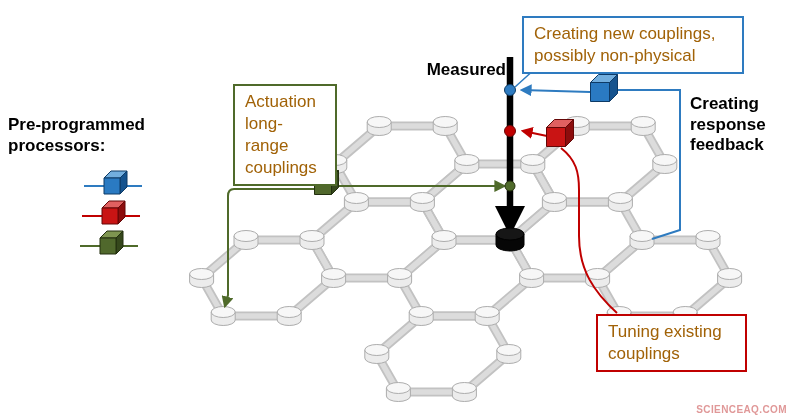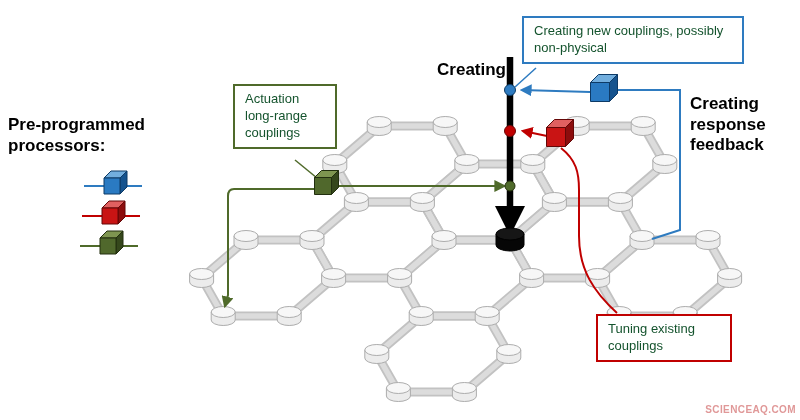--- a/index.html
+++ b/index.html
@@ -4,26 +4,26 @@
 <style>
   *{margin:0;padding:0;box-sizing:border-box}
   html,body{width:800px;height:420px;overflow:hidden;background:#fff;
             font-family:"Liberation Sans",sans-serif}
   .stage{position:relative;width:800px;height:420px;background:#fff;overflow:hidden}
   #scene{position:absolute;left:0;top:0}
 
   
   .label{position:absolute;color:#000;font-size:17px;line-height:1.22}
   .bold{font-weight:bold}
-  .callout{position:absolute;font-size:13px;line-height:1.3;color:#14532d;
+  .callout{position:absolute;font-size:17px;line-height:1.3;color:#a16207;
            background:#fff;padding:5px 10px;border:2px solid #8b5cf6}
   .callout-blue{border-color:var(--accent-blue)}
   .callout-green{border-color:var(--accent-green)}
   .callout-red{border-color:var(--accent-red)}
-  .watermark{position:absolute;right:4px;bottom:5px;font-size:10px;font-weight:bold;
+  .watermark{position:absolute;right:13px;bottom:5px;font-size:10px;font-weight:bold;
              letter-spacing:.4px;color:var(--watermark)}
 
   
   .hex-outer{fill:none;stroke:var(--lattice-edge-dark);stroke-width:9;stroke-linejoin:round}
   .hex-inner{fill:none;stroke:var(--lattice-edge);stroke-width:5.5;stroke-linejoin:round}
   .cyl-side{fill:var(--node-side);stroke:var(--node-stroke);stroke-width:1}
   .cyl-top{fill:var(--node-top);stroke:var(--node-stroke);stroke-width:1}
 
   
   .s-blue{stroke:var(--accent-blue);stroke-width:2;fill:none}
@@ -289,24 +289,24 @@
         <g class="cube cube-green">
           <polygon class="top" points="314.5,177.5 321.5,170.5 338.5,170.5 331.5,177.5"></polygon>
           <polygon class="side" points="331.5,177.5 338.5,170.5 338.5,187.5 331.5,194.5"></polygon>
           <rect class="front" x="314.5" y="177.5" width="17" height="17"></rect>
         </g>
       </g>
   </svg>
 
   <div class="label bold" style="left:8px;top:115px;width:170px">Pre-programmed processors:</div>
 
-  <div class="label bold" style="left:418px;top:60px;width:88px;text-align:right">Creating</div>
+  <div class="label bold" style="left:418px;top:60px;width:88px;text-align:right">Measured</div>
 
   <div class="label bold" style="left:690px;top:94px;width:108px">Creating response feedback</div>
 
   <div class="callout callout-blue" style="left:522px;top:16px;width:222px">Creating new couplings, possibly non-physical</div>
 
   <div class="callout callout-green" style="left:233px;top:84px;width:104px">Actuation long-range couplings</div>
 
-  <div class="callout callout-red" style="left:596px;top:314px;width:136px">Tuning existing couplings</div>
+  <div class="callout callout-red" style="left:596px;top:314px;width:151px">Tuning existing couplings</div>
 
   <div class="watermark">SCIENCEAQ.COM</div>
 </div>
 
 </body></html>

